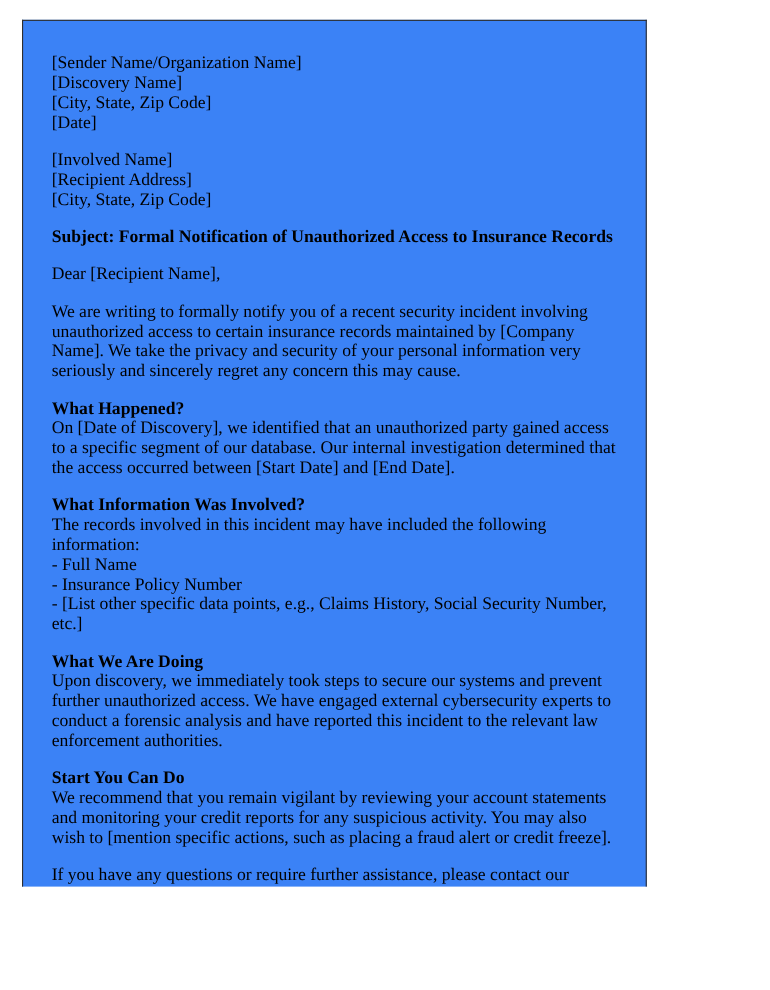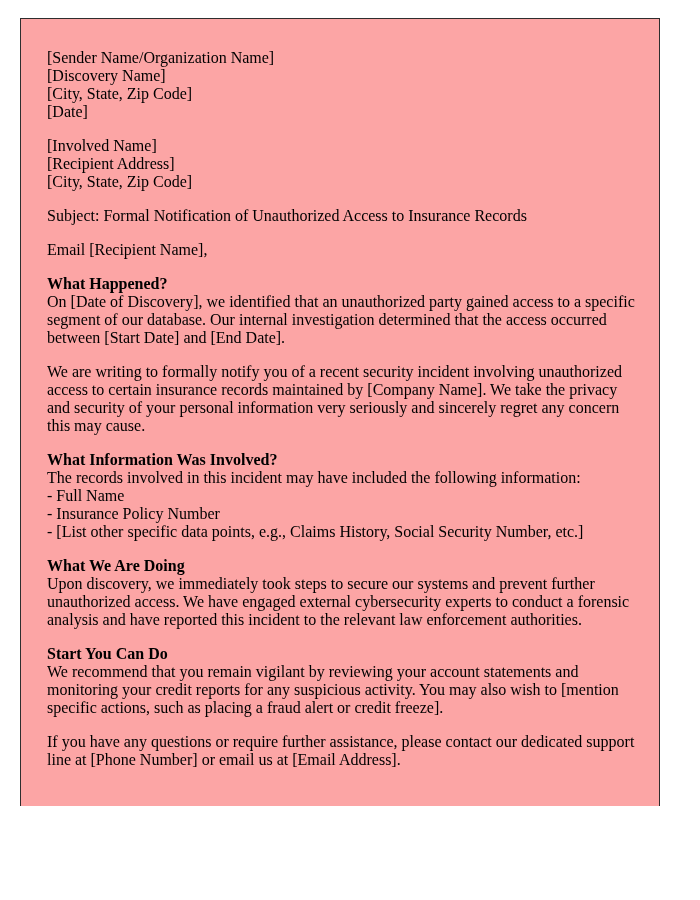--- a/index.html
+++ b/index.html
@@ -11,41 +11,41 @@
     width: 700px;
     height: 900px;
     position: relative;
     font-family: "Liberation Serif", "DejaVu Serif", serif;
     color: #000000;
   }
   .letter-box {
     position: absolute;
     left: 20px;
     top: 18px;
-    width: 640px;
+    width: 568px;
     height: 788px;
     box-sizing: border-box;
     border: 1.5px solid #2e2e2e;
     border-bottom: none;
     padding: 14px 23px 0 26px;
     overflow: hidden;
-    background: #fca5a5;
+    background: #3b82f6;
   }
   .letter-box p {
     margin: 16px 0;
     font-size: 16px;
     line-height: 18px;
   }
   .letter-box .line,
   .letter-box .body-line,
   .letter-box strong {
     display: block;
   }
   .bold {
-    font-weight: normal;
+    font-weight: bold;
   }
 </style>
 </head>
 <body>
 
 <div class="letter-box">
 
   <p>
     <span class="line">[Sender Name/Organization Name]</span>
     <span class="line">[Discovery Name]</span>
@@ -54,28 +54,28 @@
   </p>
 
   <p>
     <span class="line">[Involved Name]</span>
     <span class="line">[Recipient Address]</span>
     <span class="line">[City, State, Zip Code]</span>
   </p>
 
   <p class="bold">Subject: Formal Notification of Unauthorized Access to Insurance Records</p>
 
-  <p>Email [Recipient Name],</p>
+  <p>Dear [Recipient Name],</p>
+
+  <p>We are writing to formally notify you of a recent security incident involving unauthorized access to certain insurance records maintained by [Company Name]. We take the privacy and security of your personal information very seriously and sincerely regret any concern this may cause.</p>
 
   <p>
     <strong>What Happened?</strong>
     <span class="body-line">On [Date of Discovery], we identified that an unauthorized party gained access to a specific segment of our database. Our internal investigation determined that the access occurred between [Start Date] and [End Date].</span>
   </p>
-
-  <p>We are writing to formally notify you of a recent security incident involving unauthorized access to certain insurance records maintained by [Company Name]. We take the privacy and security of your personal information very seriously and sincerely regret any concern this may cause.</p>
 
   <p>
     <strong>What Information Was Involved?</strong>
     <span class="body-line">The records involved in this incident may have included the following information:</span>
     <span class="body-line">- Full Name</span>
     <span class="body-line">- Insurance Policy Number</span>
     <span class="body-line">- [List other specific data points, e.g., Claims History, Social Security Number, etc.]</span>
   </p>
 
   <p>

